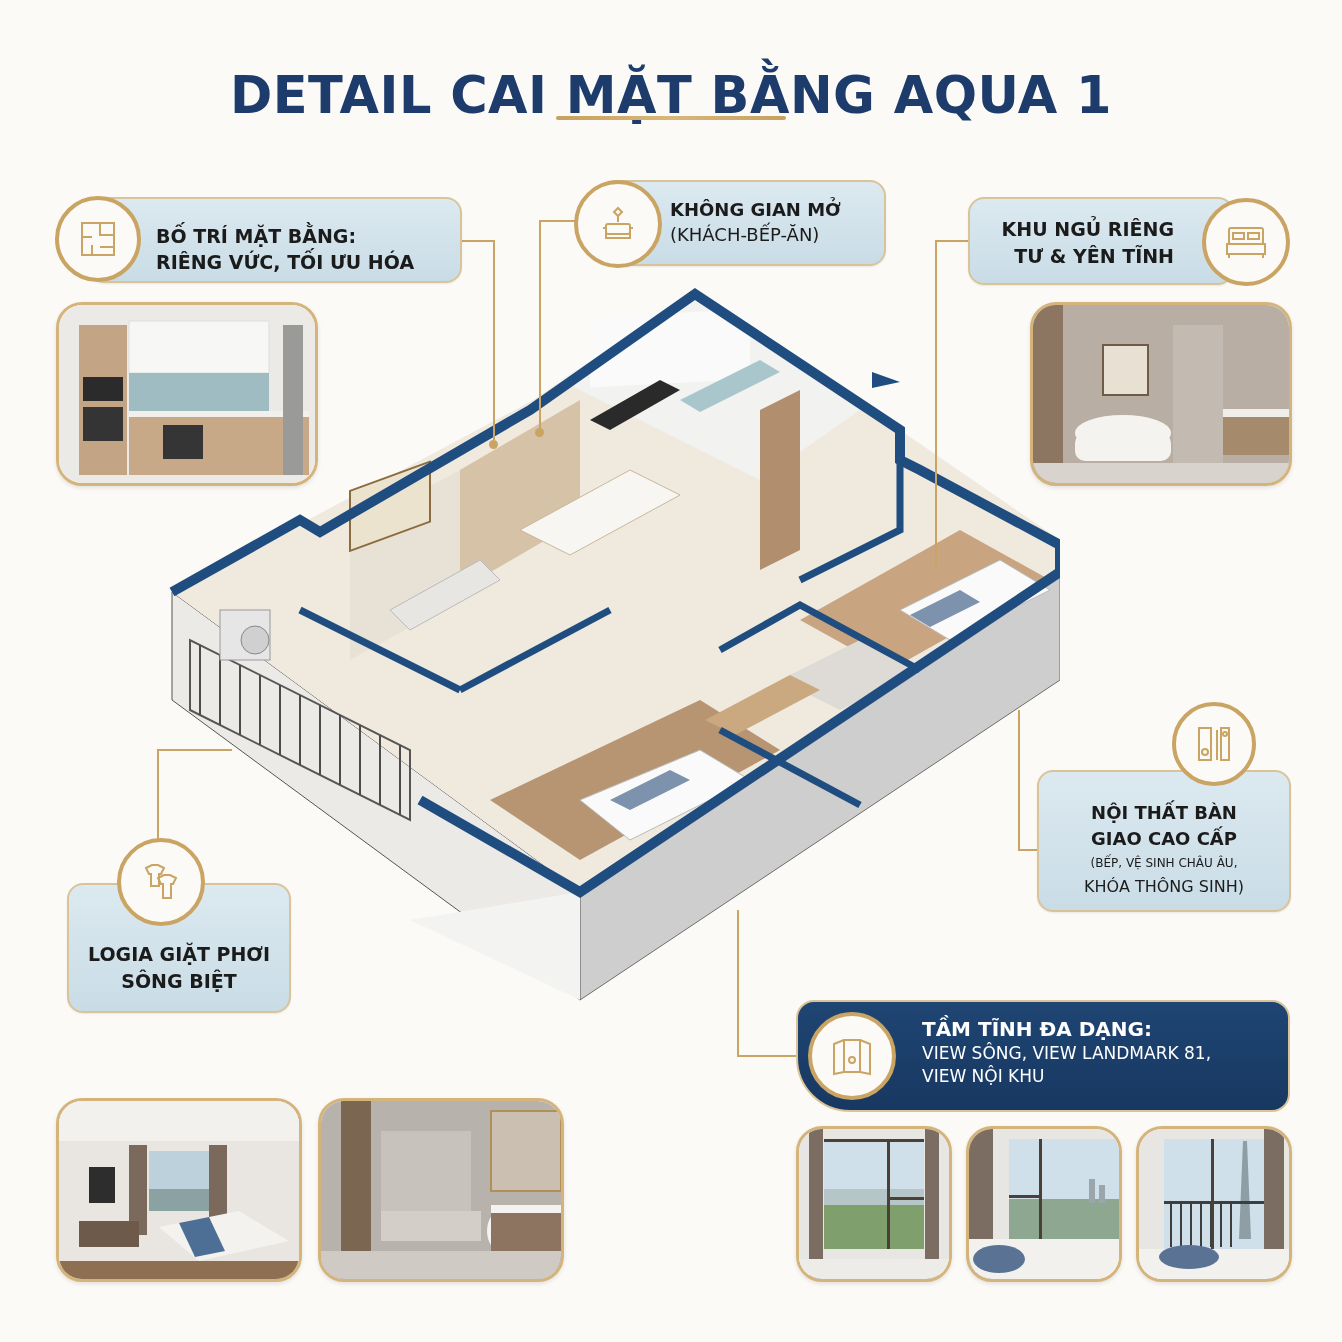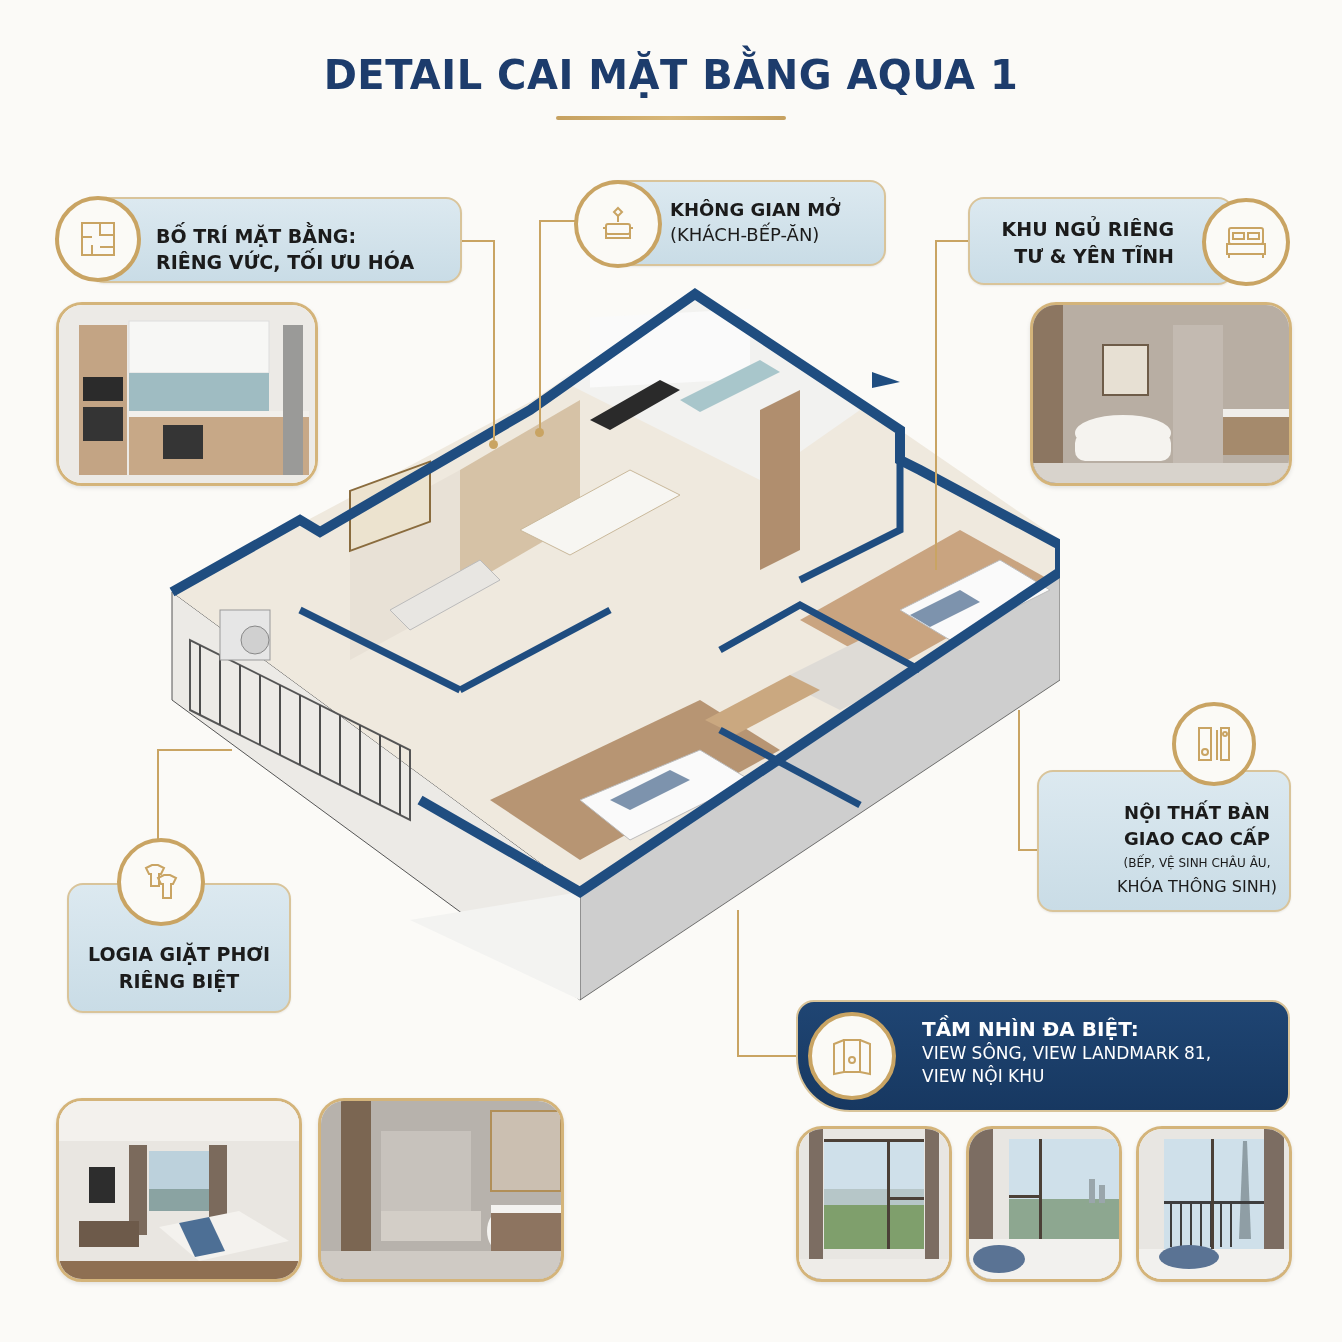--- a/index.html
+++ b/index.html
@@ -2,22 +2,22 @@
 <html><head>
   <meta charset="utf-8">
   <style>
     html, body { margin: 0; padding: 0; }
     body {
       width: 1342px; height: 1342px; position: relative; overflow: hidden;
       background: #fbfaf7;
       font-family: "DejaVu Sans", "Liberation Sans", sans-serif;
     }
     .title {
-      position: absolute; left: 0; top: 52px; width: 1342px; text-align: center;
-      color: #1d3c6c; font-weight: 700; font-size: 40px; letter-spacing: 0.5px;
+      position: absolute; left: 0; top: 66px; width: 1342px; text-align: center;
+      color: #1d3c6c; font-weight: 700; font-size: 51px; letter-spacing: 0.5px;
     }
     .title-rule {
       position: absolute; left: 556px; top: 116px; width: 230px; height: 4px;
       background: linear-gradient(90deg, #c6a160, #d8b779, #c6a160); border-radius: 2px;
     }
     .callout {
       position: absolute; background: linear-gradient(180deg,#dce9f0,#c9dce6);
       border: 2px solid #d9c49a; border-radius: 16px; color: #1b1b1b;
       font-weight: 700; box-shadow: 0 1px 2px rgba(0,0,0,0.08);
     }
@@ -166,52 +166,52 @@
   <svg width="42" height="36" viewBox="0 0 42 36">
       <rect x="4" y="4" width="34" height="16" rx="2"></rect>
       <rect x="8" y="9" width="11" height="6"></rect>
       <rect x="23" y="9" width="11" height="6"></rect>
       <path d="M2 20h38v10H2z"></path>
       <path d="M4 30v4M38 30v4"></path>
     </svg>
 </div>
 
 <div class="callout" style="left:1037px;top:770px;width:250px;height:138px;">
-  <div style="position:absolute;left:0;width:100%;top:28px;text-align:center;font-size:18px;line-height:26px;margin-left:33px;">
+  <div style="position:absolute;left:0;width:100%;top:28px;text-align:center;font-size:18px;line-height:26px;">
     <span class="line1">NỘI THẤT BÀN</span>
     <span class="line2">GIAO CAO CẤP</span>
     <span class="sub" style="display:block;font-size:12px;line-height:23px;">(BẾP, VỆ SINH CHÂU ÂU,</span>
     <span class="sub" style="display:block;font-size:16px;line-height:23px;">KHÓA THÔNG SINH)</span>
   </div>
 </div>
 <div class="icon-circle" style="left:1172px;top:702px;width:76px;height:76px;">
   <svg width="38" height="40" viewBox="0 0 38 40">
       <rect x="4" y="4" width="12" height="32"></rect>
       <circle cx="10" cy="28" r="3"></circle>
       <path d="M22 6v30M26 4h8v32h-8z"></path>
       <circle cx="30" cy="10" r="2"></circle>
     </svg>
 </div>
 
 <div class="callout" style="left:67px;top:883px;width:220px;height:126px;">
   <div style="position:absolute;left:0;width:100%;top:56px;text-align:center;font-size:19px;line-height:27px;">
     <span class="line1">LOGIA GIẶT PHƠI</span>
-    <span class="line2">RIÊNG BIỆT</span>
+    <span class="line2">SÔNG BIỆT</span>
   </div>
 </div>
 <div class="icon-circle" style="left:117px;top:838px;width:80px;height:80px;">
   <svg width="42" height="40" viewBox="0 0 42 40">
       <path d="M6 6l6-3h6l6 3-3 6h-2v12H11V12H9z"></path>
       <path d="M18 16l6-3h6l6 3-3 6h-2v14H23V22h-2z"></path>
     </svg>
 </div>
 
 <div class="dark-callout">
   <div style="position:absolute;left:124px;top:14px;">
-    <span style="display:block;font-weight:700;font-size:20px;line-height:26px;">TẦM NHÌN ĐA BIỆT:</span>
+    <span style="display:block;font-weight:700;font-size:20px;line-height:26px;">TẦM TĨNH ĐA DẠNG:</span>
     <span style="display:block;font-size:17px;line-height:23px;">VIEW SÔNG, VIEW LANDMARK 81,</span>
     <span style="display:block;font-size:17px;line-height:23px;">VIEW NỘI KHU</span>
   </div>
 </div>
 <div class="icon-circle" style="left:808px;top:1012px;width:80px;height:80px;">
   <svg width="44" height="40" viewBox="0 0 44 40">
       <rect x="14" y="4" width="16" height="32"></rect>
       <path d="M14 4L4 8v30l10-2M30 4l10 4v30l-10-2"></path>
       <circle cx="22" cy="24" r="3"></circle>
     </svg>

